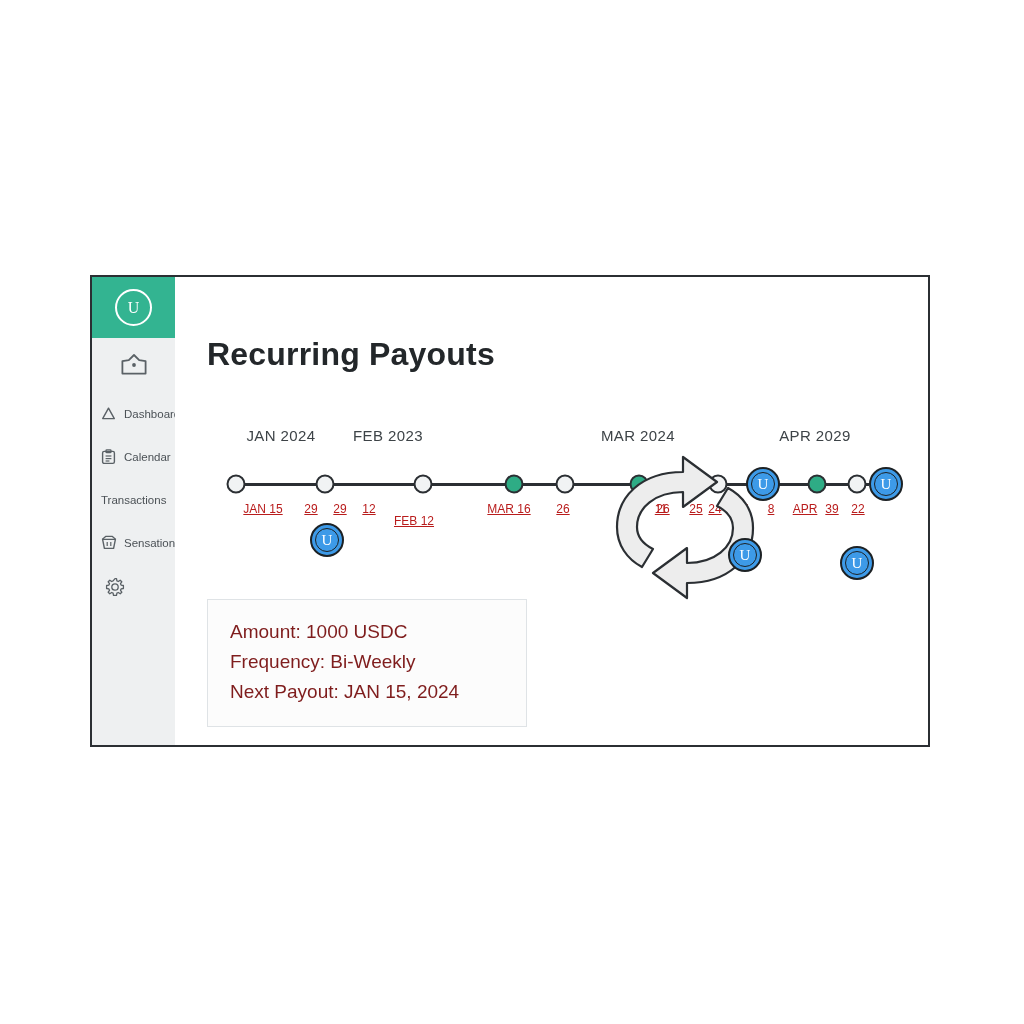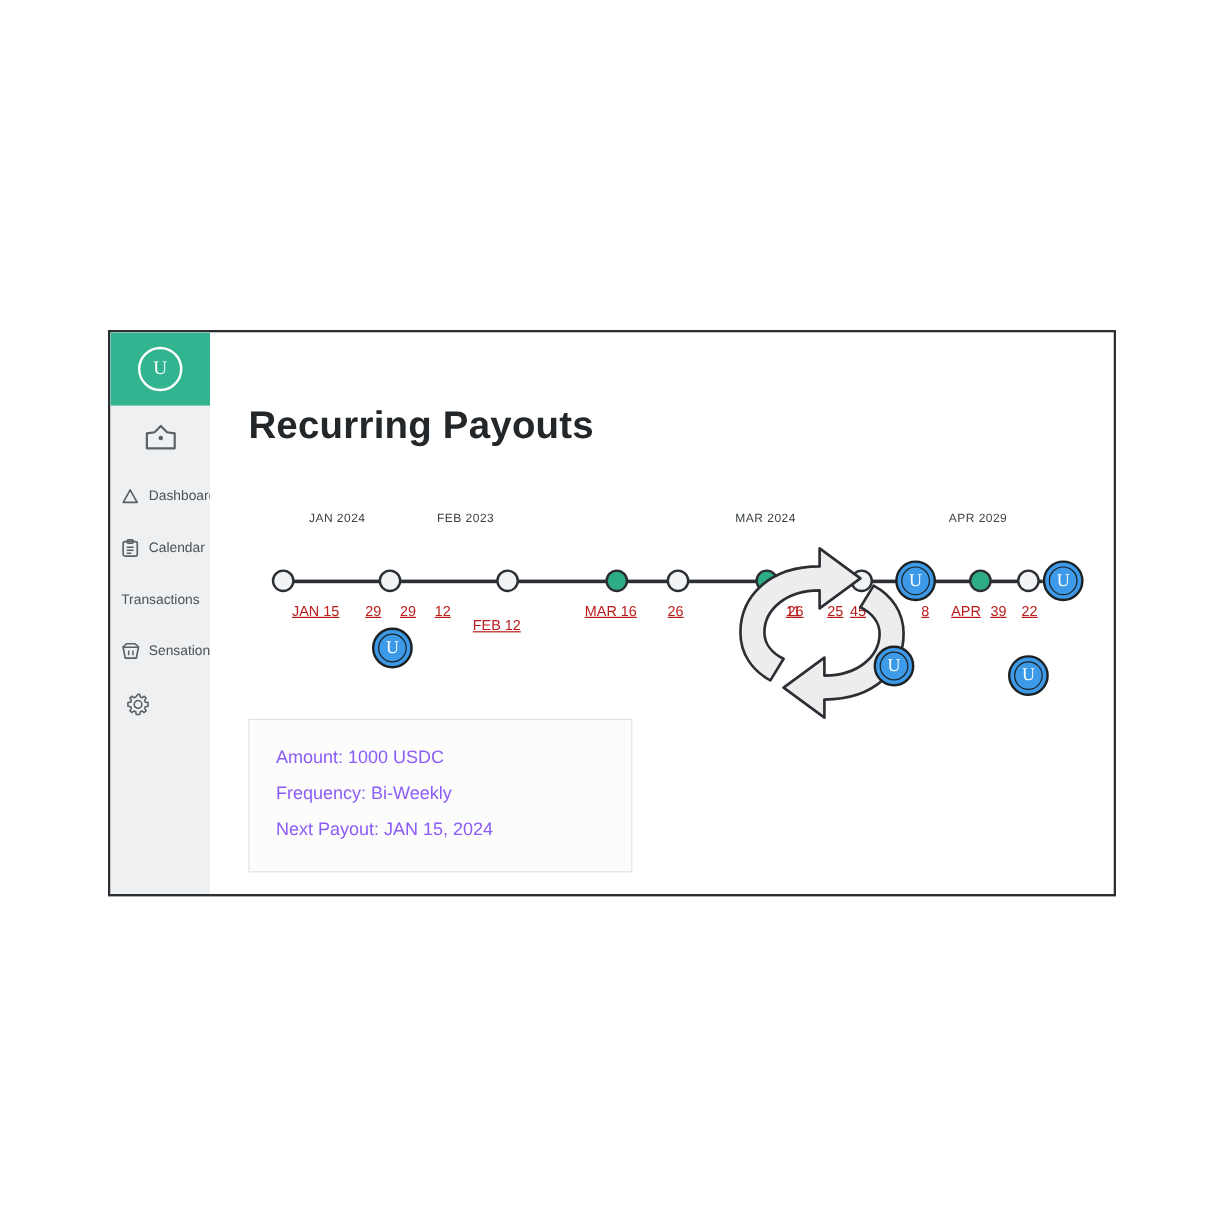--- a/index.html
+++ b/index.html
@@ -122,21 +122,21 @@
     top: 56px;
     left: 54px;
     width: 640px;
     height: 3px;
     background: #2b2f33;
   }
   .month-label {
     position: absolute;
     top: 0px;
     transform: translateX(-50%);
-    font-size: 10px;
+    font-size: 15px;
     color: #3d4347;
     white-space: nowrap;
     letter-spacing: 0.4px;
   }
   .tl-node {
     position: absolute;
     top: 57px;
     transform: translate(-50%, -50%);
     width: 19px;
     height: 19px;
@@ -201,22 +201,22 @@
     position: absolute;
     left: 32px;
     top: 322px;
     width: 320px;
     background: #fcfcfc;
     border: 1px solid #dfe3e6;
     box-sizing: border-box;
     padding: 17px 22px 19px 22px;
   }
   .info-line {
-    font-size: 15px;
-    color: #8b5cf6;
+    font-size: 19px;
+    color: #7f1d1d;
     line-height: 30px;
     white-space: nowrap;
   }
 </style>
 </head>
 <body>
 
 <div id="app-window">
 
   <nav id="sidebar">
@@ -314,21 +314,21 @@
           <div class="date-label" style="left: 136px;">29</div>
           <div class="date-label" style="left: 165px;">29</div>
           <div class="date-label" style="left: 194px;">12</div>
           <div class="date-label" style="left: 239px; margin-top: 12px;">FEB 12</div>
           <div class="date-label" style="left: 334px;">MAR 16</div>
           <div class="date-label" style="left: 388px;">26</div>
           <div class="date-label" style="left: 438px; margin-left: 48px;">11</div>
           <div class="date-label" style="left: 456px;">26</div>
           <div class="date-label" style="left: 488px;">26</div>
           <div class="date-label" style="left: 521px;">25</div>
-          <div class="date-label" style="left: 540px;">45</div>
+          <div class="date-label" style="left: 540px;">24</div>
           <div class="date-label" style="left: 567px;">25</div>
           <div class="date-label" style="left: 596px;">8</div>
           <div class="date-label" style="left: 630px;">APR</div>
           <div class="date-label" style="left: 657px;">39</div>
           <div class="date-label" style="left: 683px;">22</div>
         </div>
 
       <div id="cycle-icon">
         <svg width="160" height="165" viewBox="0 0 160 165" aria-hidden="true">
           <g fill="#ededed" stroke="#2b2f33" stroke-width="2.2" stroke-linejoin="round">

